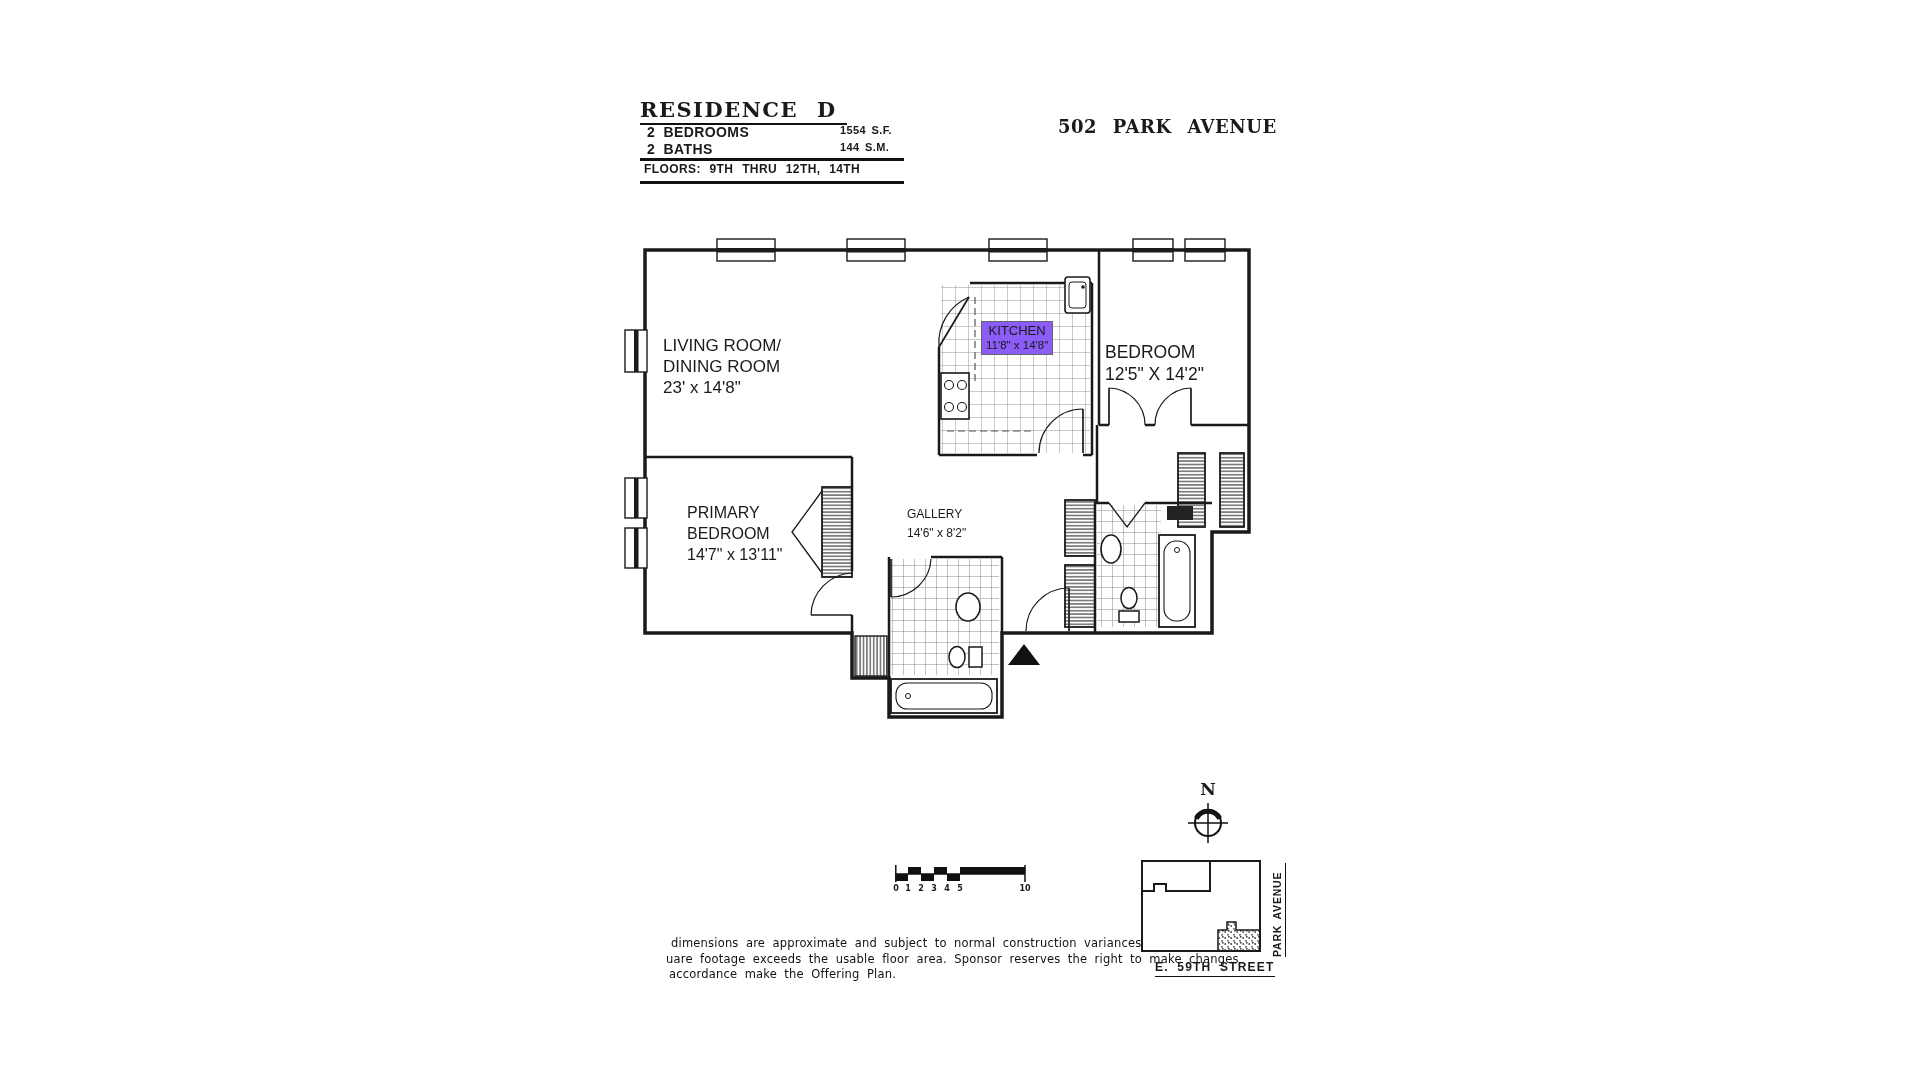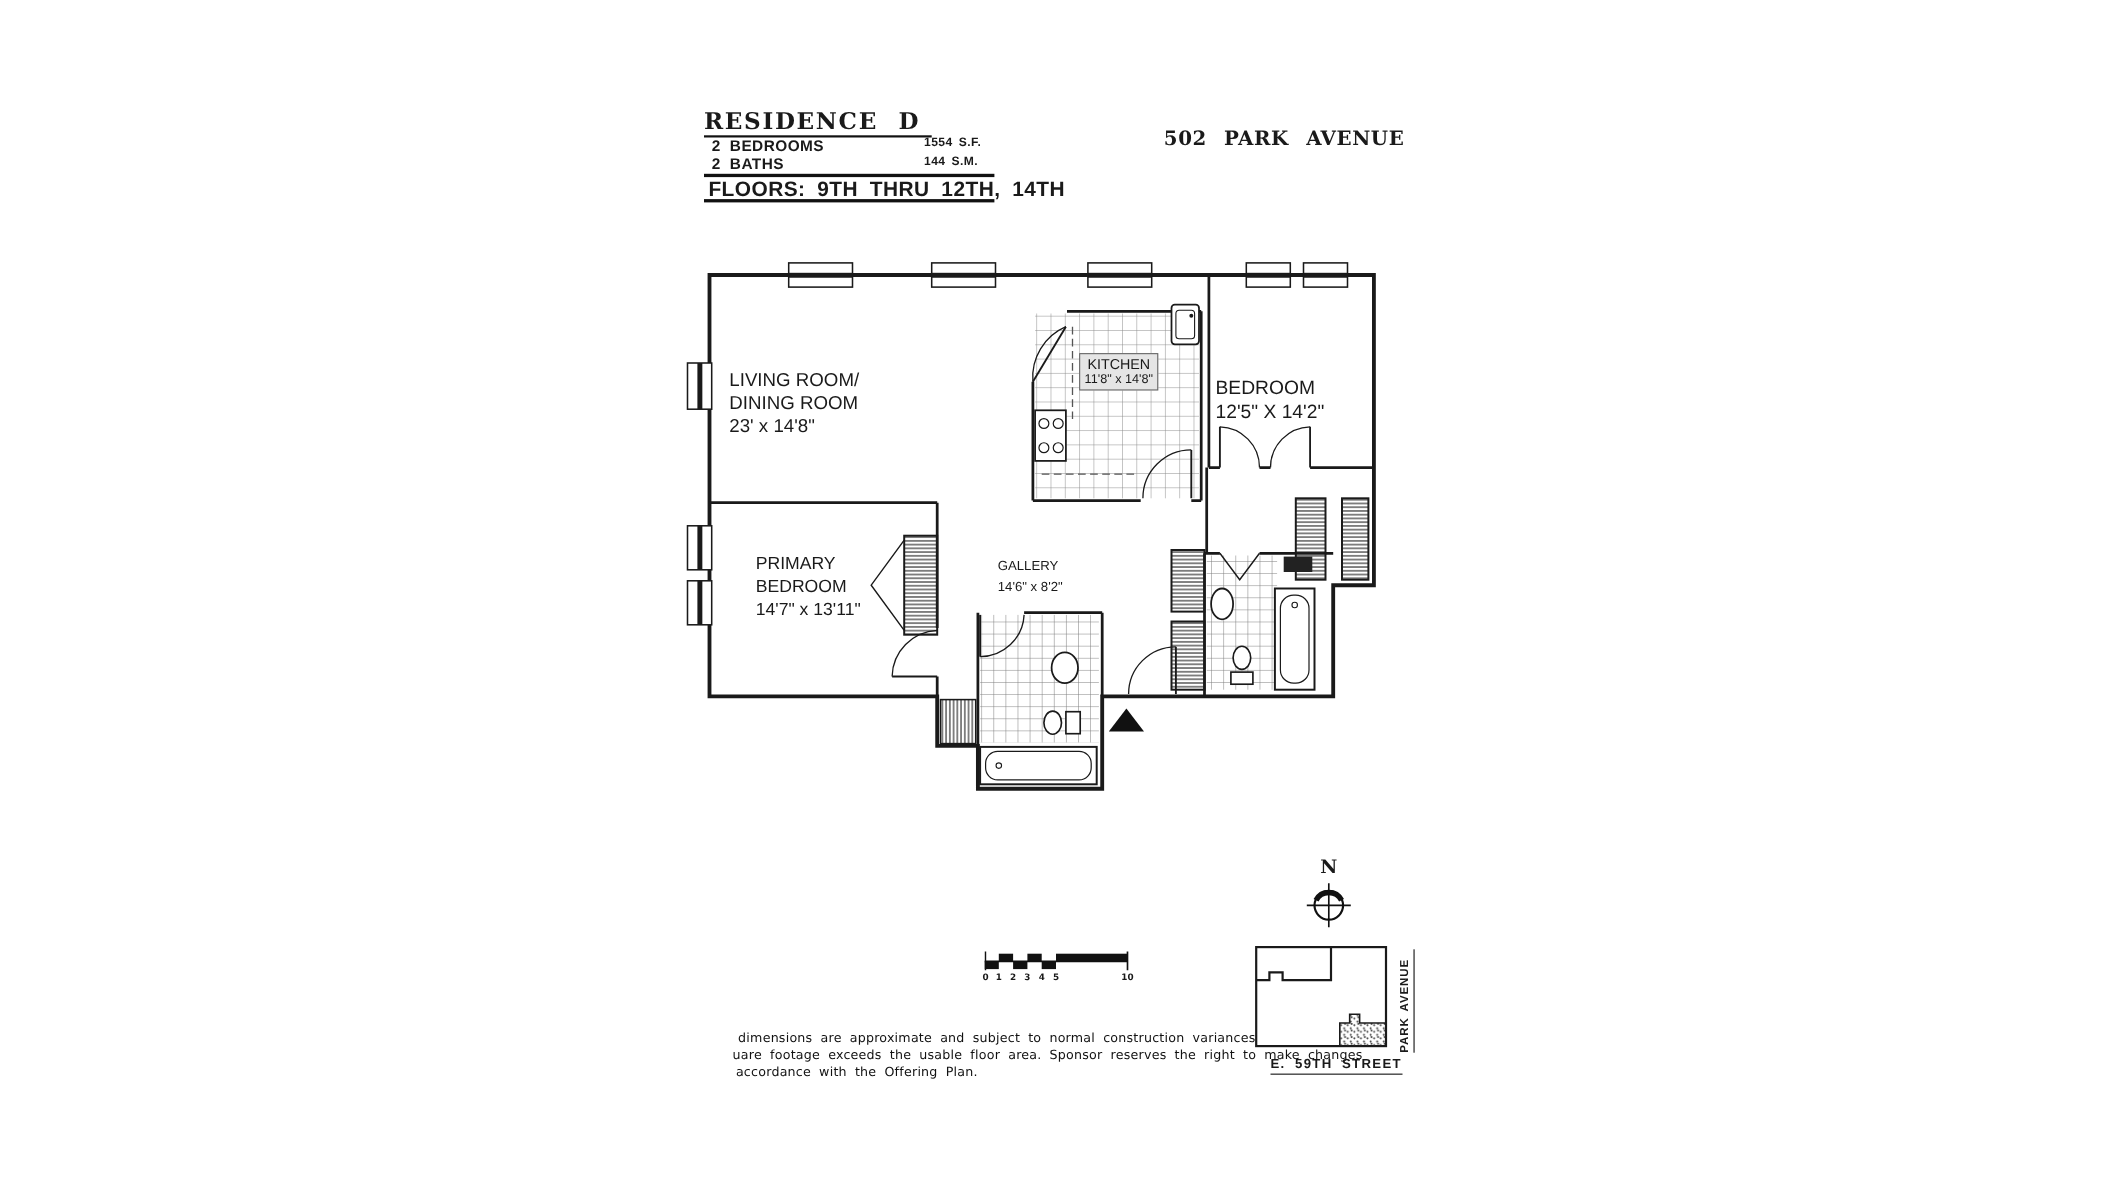--- a/index.html
+++ b/index.html
@@ -14,32 +14,32 @@
   #residence-title {
     position:absolute; left:640px; top:97px;
     font-family:"DejaVu Serif", serif; font-weight:bold; font-size:21px;
     letter-spacing:1.5px; word-spacing:10px;
     border-bottom:2.5px solid #111; padding:0 10px 1px 0; white-space:nowrap;
   }
   .spec-row { position:absolute; left:643px; width:270px; height:17px; }
   .spec-label { position:absolute; left:4px; font-size:14px; font-weight:bold; letter-spacing:.4px; word-spacing:4px; white-space:nowrap; }
   .spec-value { position:absolute; left:197px; font-size:11px; font-weight:bold; letter-spacing:.4px; word-spacing:2px; white-space:nowrap; }
   .hdr-rule { position:absolute; left:640px; width:264px; height:2.5px; background:#111; }
-  #floors-line { position:absolute; left:644px; top:162px; font-size:19px; font-weight:bold; letter-spacing:.4px; word-spacing:5px; white-space:nowrap; }
+  #floors-line { position:absolute; left:644px; top:162px; font-size:12px; font-weight:bold; letter-spacing:.4px; word-spacing:5px; white-space:nowrap; }
   #building-title {
     position:absolute; left:1058px; top:116px;
     font-family:"DejaVu Serif", serif; font-weight:bold; font-size:18px;
     letter-spacing:.5px; word-spacing:9px; white-space:nowrap;
   }
 
   
   .room-label { position:absolute; white-space:nowrap; color:#1a1a1a; }
   #living-label  { left:663px; top:335px; font-size:17px;  line-height:21px; }
   #kitchen-label { left:981px; top:321px; font-size:13px;  line-height:15px; text-align:center;
-                   background:#e5e5e5; border:1px solid #666; padding:1px 4px; }
+                   background:#8b5cf6; border:1px solid #666; padding:1px 4px; }
   #kitchen-label .dims { font-size:11.5px; }
   #bedroom-label { left:1105px; top:341px; font-size:17.5px; line-height:22px; }
   #primary-label { left:687px;  top:502px; font-size:16px; line-height:21px; }
   #gallery-label { left:907px;  top:493px; font-size:12px; line-height:19px;margin-top:12px; }
 
   
   #scale-bar { left:895px; top:860px; width:140px; height:34px; }
   .scale-num { position:absolute; top:24px; font-size:8px; font-weight:bold; transform:translateX(-50%); font-family:"DejaVu Sans", sans-serif; }
   #disclaimer { left:666px; top:936px; font-family:"DejaVu Sans", sans-serif;
                 font-size:11.5px; line-height:15.5px; color:#111; word-spacing:3.5px; letter-spacing:.2px; }
@@ -258,21 +258,21 @@
     <span class="scale-num" style="left:26px">2</span>
     <span class="scale-num" style="left:39px">3</span>
     <span class="scale-num" style="left:52px">4</span>
     <span class="scale-num" style="left:65px">5</span>
     <span class="scale-num" style="left:130px">10</span>
   </div>
 
   <div id="disclaimer" class="abs">
     <div class="l1">dimensions are approximate and subject to normal construction variances and tolerances.</div>
     <div class="l2">uare footage exceeds the usable floor area. Sponsor reserves the right to make changes</div>
-    <div class="l3">accordance with the Offering Plan.</div>
+    <div class="l3">accordance make the Offering Plan.</div>
   </div>
 
   <div id="compass" class="abs">
     <div class="n">N</div>
     <svg width="44" height="52" viewBox="0 0 44 52">
       <circle cx="22" cy="26" r="13" fill="none" stroke="#111" stroke-width="2"></circle>
       <path d="M10.4 21.5 A 13 13 0 0 1 33.6 21.5" fill="none" stroke="#111" stroke-width="5"></path>
       <line x1="22" y1="6" x2="22" y2="46" stroke="#111" stroke-width="1.5"></line>
       <line x1="2" y1="26" x2="42" y2="26" stroke="#111" stroke-width="1.5"></line>
     </svg>

